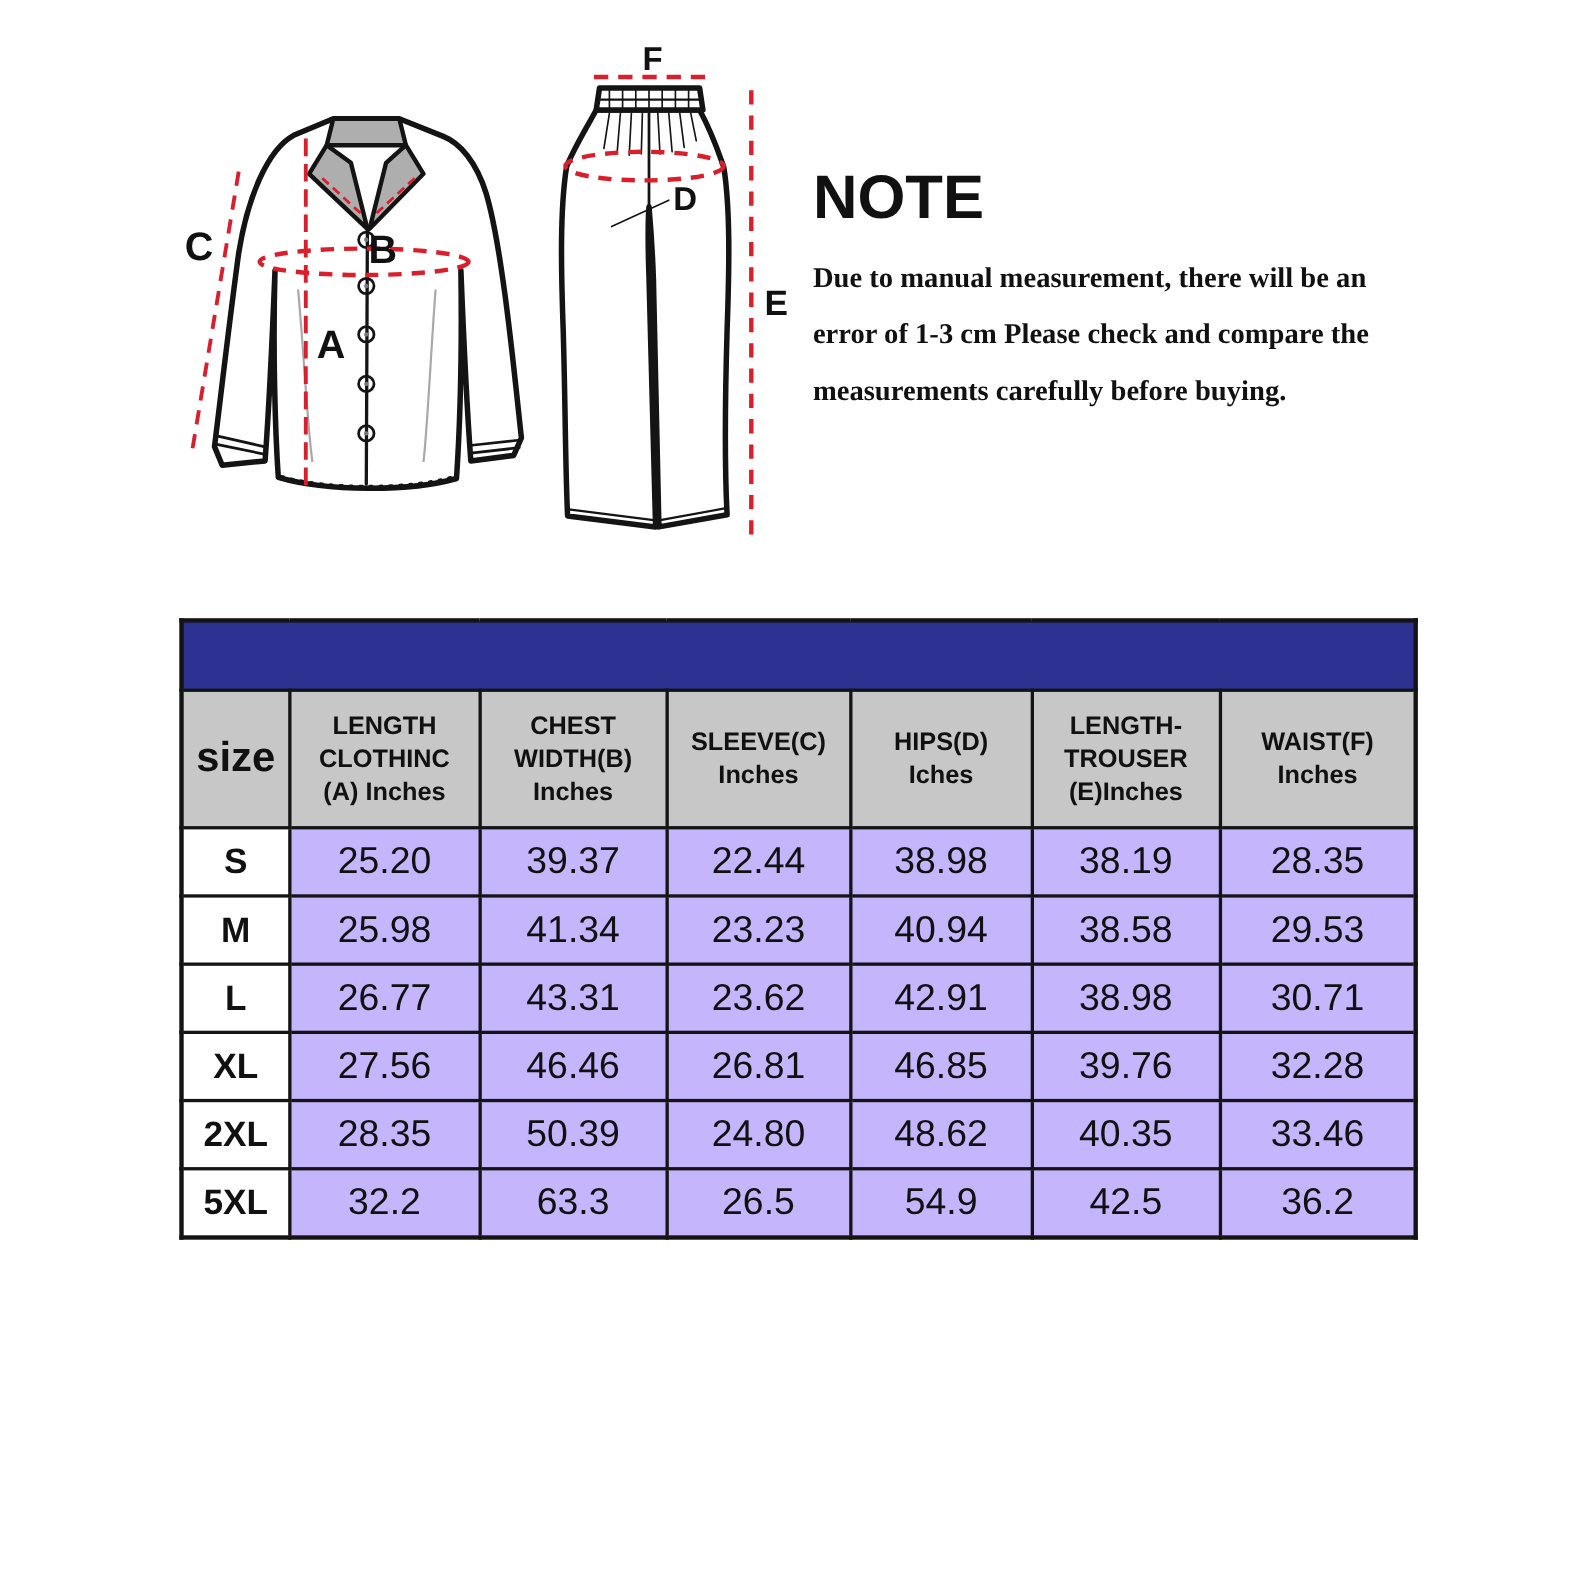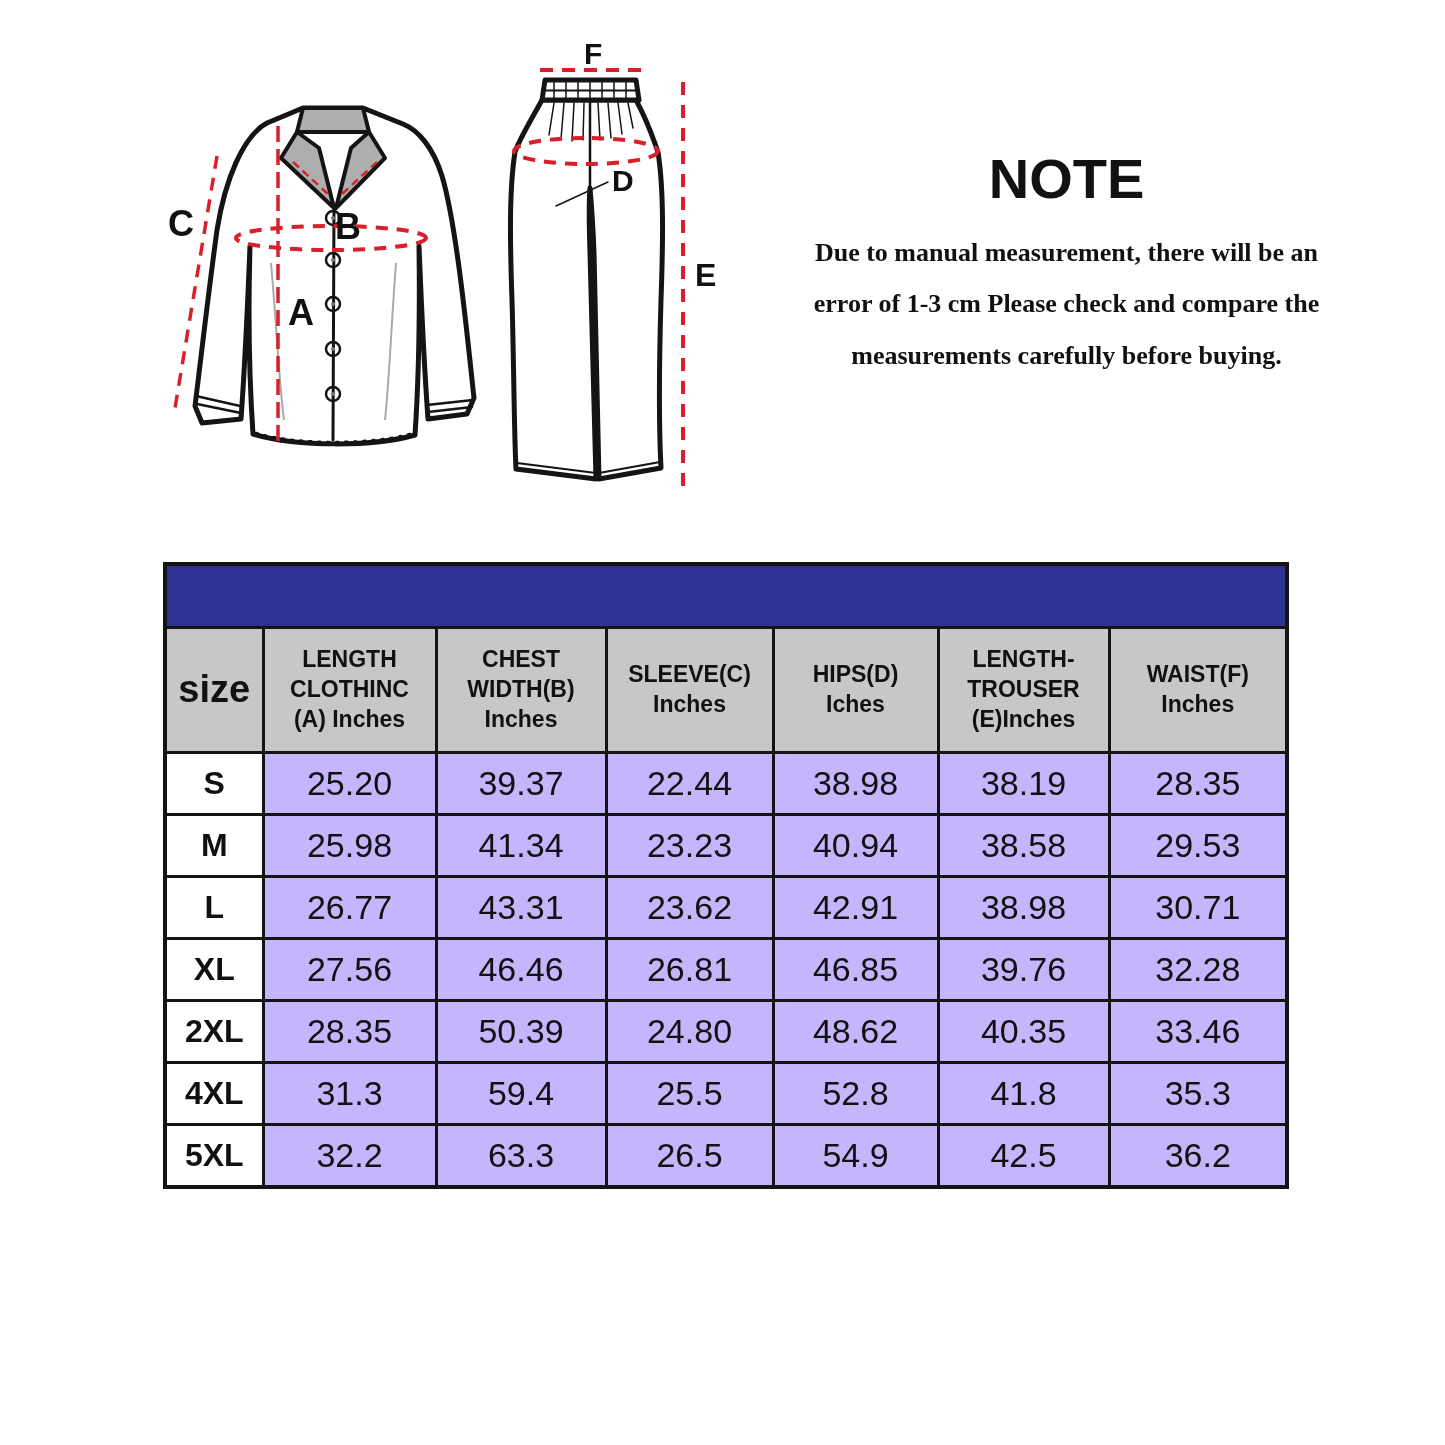--- a/index.html
+++ b/index.html
@@ -19,21 +19,21 @@
   svg.sketch{position:absolute;}
   #shirt-svg{left:135px;top:68px;}
   #pants-svg{left:468px;top:38px;}
   .measure{stroke:var(--measure-red);fill:none;}
   .outline{fill:#ffffff;stroke:var(--ink);stroke-width:5;stroke-linejoin:round;stroke-linecap:round;}
   .thin{stroke:var(--ink);fill:none;stroke-linecap:round;}
   .drape{stroke:#a9a9a9;stroke-width:2;fill:none;}
   .collar{fill:var(--collar-gray);stroke:var(--ink);stroke-width:4;stroke-linejoin:round;}
   .diagram-label{font-family:"Liberation Sans",sans-serif;font-weight:bold;fill:#111;}
 
-  .note{position:absolute;left:794px;top:146px;width:545px;text-align:center;}
+  .note{position:absolute;left:739px;top:146px;width:545px;text-align:left;}
   .note h1{margin:0 0 28px 0;font-size:56px;font-weight:bold;letter-spacing:0;}
   .note p{margin:0 0 24px 0;font-size:26px;font-weight:bold;line-height:1.05;white-space:nowrap;font-family:Liberation Serif, serif;}
 
   table.size-table{
     position:absolute;left:163px;top:562px;width:1122px;
     border-collapse:collapse;table-layout:fixed;
     border:4px solid var(--ink);
   }
   .size-table td,.size-table th{
     border:3px solid var(--ink);
@@ -223,29 +223,20 @@
         <tr>
           <th>2XL</th>
           <td>28.35</td>
           <td>50.39</td>
           <td>24.80</td>
           <td>48.62</td>
           <td>40.35</td>
           <td>33.46</td>
         </tr>
         <tr>
-          <th>4XL</th>
-          <td>31.3</td>
-          <td>59.4</td>
-          <td>25.5</td>
-          <td>52.8</td>
-          <td>41.8</td>
-          <td>35.3</td>
-        </tr>
-        <tr>
           <th>5XL</th>
           <td>32.2</td>
           <td>63.3</td>
           <td>26.5</td>
           <td>54.9</td>
           <td>42.5</td>
           <td>36.2</td>
         </tr>
       </tbody>
   </table>

